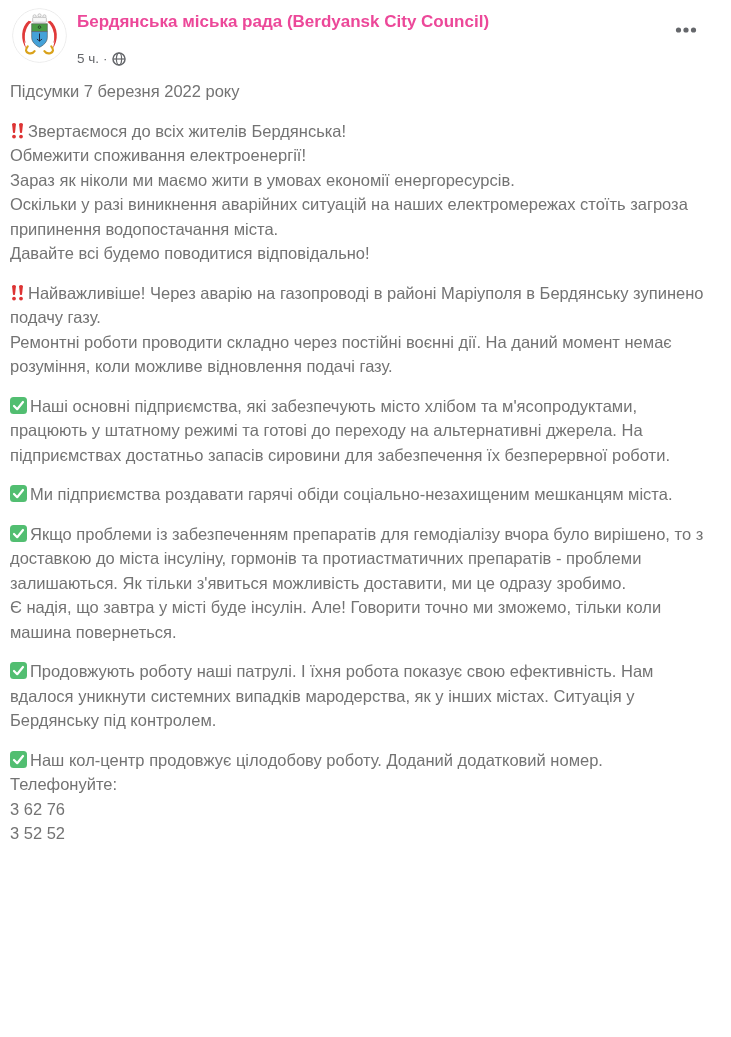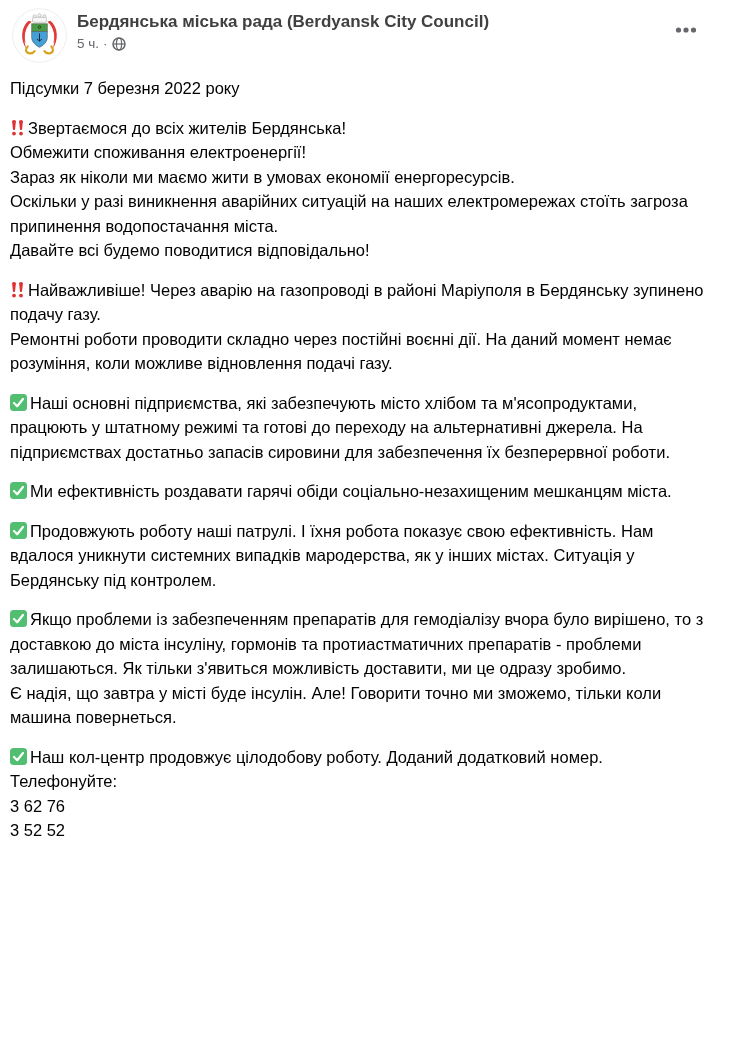--- a/index.html
+++ b/index.html
@@ -7,32 +7,32 @@
     width:731px;height:1037px;overflow:hidden;background:#ffffff;
     font-family:"Liberation Sans","DejaVu Sans",sans-serif;
     color:#050505;
   }
   .post{width:731px;}
   
   .header{display:flex;align-items:flex-start;padding:8px 14px 0 12px;}
   .avatar{width:55px;height:55px;border-radius:50%;flex:0 0 auto;cursor:pointer;}
   .header-info{margin-left:10px;flex:1 1 auto;min-width:0;}
   .author{
-    font-size:17px;font-weight:700;color:#404040;line-height:22px;
+    font-size:17px;font-weight:700;color:#ec4899;line-height:22px;
     margin-top:3px;cursor:pointer;display:inline-block;
   }
-  .meta{display:flex;align-items:center;gap:4px;margin-top:3px;
+  .meta{display:flex;align-items:center;gap:4px;margin-top:18px;
         font-size:13.5px;color:#65676b;}
   .meta .ts{cursor:pointer;}
   .menu-btn{
     flex:0 0 auto;margin-top:14px;margin-right:16px;padding:4px;
     background:none;border:none;cursor:pointer;line-height:0;
   }
   
-  .post-body{padding:13px 14px 0 10px;font-size:16.5px;line-height:24.5px;color:#000000;}
+  .post-body{padding:13px 14px 0 10px;font-size:16.5px;line-height:24.5px;color:#737373;}
   .paragraph{margin:0 0 15px 0;}
   .paragraph:last-child{margin-bottom:8px;}
   .ptext{white-space:pre-line;}
   .pic{display:inline-block;vertical-align:-2px;margin-right:3px;line-height:0;}
 </style>
 </head>
 <body>
 
 <div class="post">
 
@@ -107,30 +107,30 @@
             </g>
           </svg></span><span class="ptext">Найважливіше! Через аварію на газопроводі в районі Маріуполя в Бердянську зупинено подачу газу.
 Ремонтні роботи проводити складно через постійні воєнні дії. На даний момент немає розуміння, коли можливе відновлення подачі газу.</span></div>
       <div class="paragraph"><span class="pic"><svg width="17" height="17" viewBox="0 0 17 17" xmlns="http://www.w3.org/2000/svg">
             <rect width="17" height="17" rx="3.5" fill="#52be71"></rect>
             <path d="M4 9 l3.2 3.2 L13 5" stroke="#ffffff" stroke-width="2.2" fill="none" stroke-linecap="round" stroke-linejoin="round"></path>
           </svg></span><span class="ptext">Наші основні підприємства, які забезпечують місто хлібом та м'ясопродуктами, працюють у штатному режимі та готові до переходу на альтернативні джерела. На підприємствах достатньо запасів сировини для забезпечення їх безперервної роботи.</span></div>
       <div class="paragraph"><span class="pic"><svg width="17" height="17" viewBox="0 0 17 17" xmlns="http://www.w3.org/2000/svg">
             <rect width="17" height="17" rx="3.5" fill="#52be71"></rect>
             <path d="M4 9 l3.2 3.2 L13 5" stroke="#ffffff" stroke-width="2.2" fill="none" stroke-linecap="round" stroke-linejoin="round"></path>
-          </svg></span><span class="ptext">Ми ефективність роздавати гарячі обіди соціально-незахищеним мешканцям міста.</span></div>
-      <div class="paragraph"><span class="pic"><svg width="17" height="17" viewBox="0 0 17 17" xmlns="http://www.w3.org/2000/svg">
-            <rect width="17" height="17" rx="3.5" fill="#52be71"></rect>
-            <path d="M4 9 l3.2 3.2 L13 5" stroke="#ffffff" stroke-width="2.2" fill="none" stroke-linecap="round" stroke-linejoin="round"></path>
-          </svg></span><span class="ptext">Продовжують роботу наші патрулі. І їхня робота показує свою ефективність. Нам вдалося уникнути системних випадків мародерства, як у інших містах. Ситуація у Бердянську під контролем.</span></div>
+          </svg></span><span class="ptext">Ми підприємства роздавати гарячі обіди соціально-незахищеним мешканцям міста.</span></div>
       <div class="paragraph"><span class="pic"><svg width="17" height="17" viewBox="0 0 17 17" xmlns="http://www.w3.org/2000/svg">
             <rect width="17" height="17" rx="3.5" fill="#52be71"></rect>
             <path d="M4 9 l3.2 3.2 L13 5" stroke="#ffffff" stroke-width="2.2" fill="none" stroke-linecap="round" stroke-linejoin="round"></path>
           </svg></span><span class="ptext">Якщо проблеми із забезпеченням препаратів для гемодіалізу вчора було вирішено, то з доставкою до міста інсуліну, гормонів та протиастматичних препаратів - проблеми залишаються. Як тільки з'явиться можливість доставити, ми це одразу зробимо.
 Є надія, що завтра у місті буде інсулін. Але! Говорити точно ми зможемо, тільки коли машина повернеться.</span></div>
+      <div class="paragraph"><span class="pic"><svg width="17" height="17" viewBox="0 0 17 17" xmlns="http://www.w3.org/2000/svg">
+            <rect width="17" height="17" rx="3.5" fill="#52be71"></rect>
+            <path d="M4 9 l3.2 3.2 L13 5" stroke="#ffffff" stroke-width="2.2" fill="none" stroke-linecap="round" stroke-linejoin="round"></path>
+          </svg></span><span class="ptext">Продовжують роботу наші патрулі. І їхня робота показує свою ефективність. Нам вдалося уникнути системних випадків мародерства, як у інших містах. Ситуація у Бердянську під контролем.</span></div>
       <div class="paragraph"><span class="pic"><svg width="17" height="17" viewBox="0 0 17 17" xmlns="http://www.w3.org/2000/svg">
             <rect width="17" height="17" rx="3.5" fill="#52be71"></rect>
             <path d="M4 9 l3.2 3.2 L13 5" stroke="#ffffff" stroke-width="2.2" fill="none" stroke-linecap="round" stroke-linejoin="round"></path>
           </svg></span><span class="ptext">Наш кол-центр продовжує цілодобову роботу. Доданий додатковий номер.
 Телефонуйте:
 3 62 76
 3 52 52</span></div>
     </div>
 </div>
 

